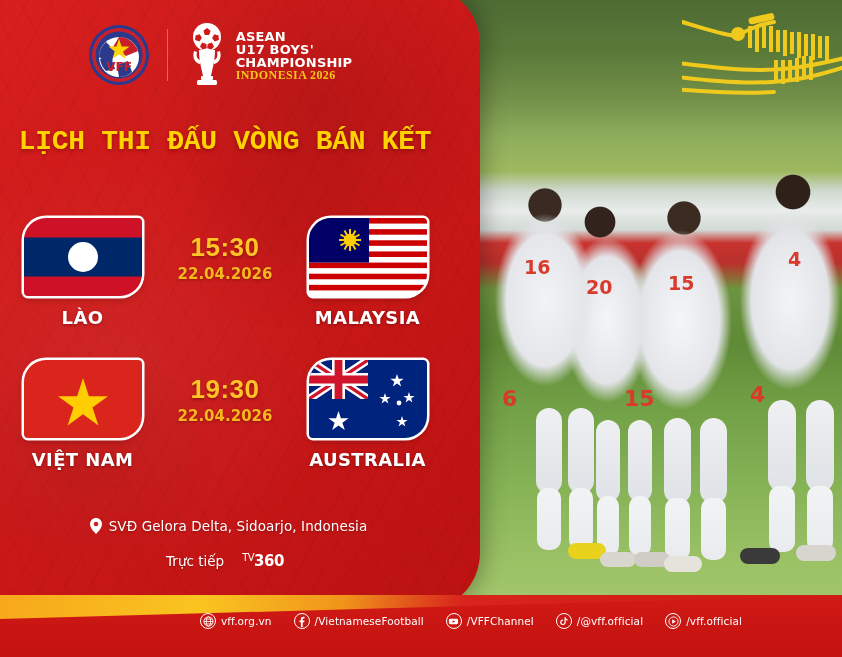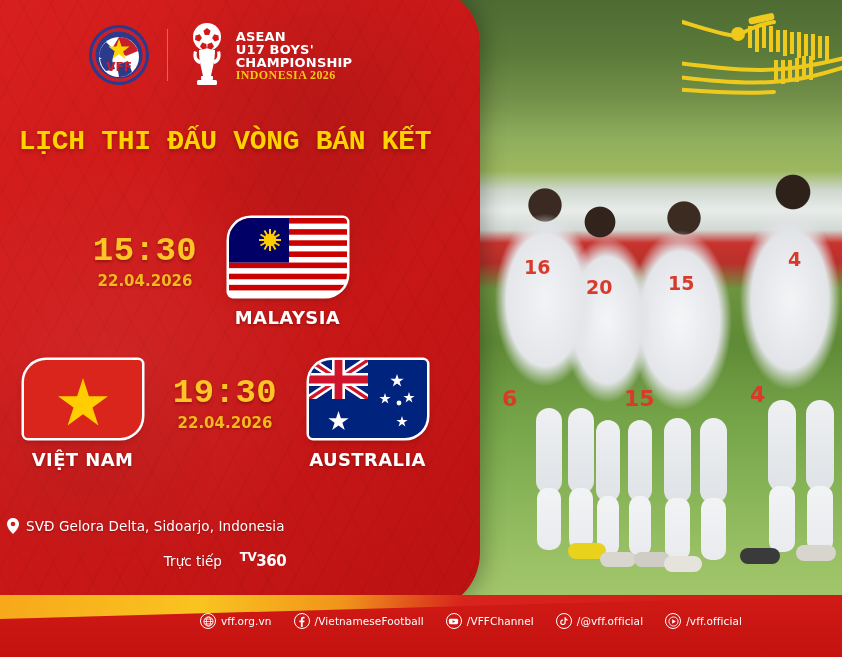--- a/index.html
+++ b/index.html
@@ -109,41 +109,41 @@
     text-shadow:0 1px 3px rgba(80,0,0,.5); white-space:nowrap;
   }
   .flag {
     width:118px; height:78px; position:relative; overflow:hidden;
     border-radius:22px 4px 22px 4px;
     box-shadow:0 0 0 2.5px #ffffff, 0 3px 7px rgba(70,0,0,.35);
     background:#fff;
   }
   .vs-block { width:125px; text-align:center; padding-top:14px; }
   .vs-time {
-    color:#FFC425; font-weight:bold; font-size:34px; letter-spacing:.5px;
-    font-family:Liberation Mono, monospace; text-shadow:0 2px 3px rgba(80,0,0,.4);
+    color:#FFC425; font-weight:bold; font-size:26px; letter-spacing:.5px;
+    font-family:Liberation Sans, sans-serif; text-shadow:0 2px 3px rgba(80,0,0,.4);
   }
   .vs-date {
     color:#F7B71E; font-weight:bold; font-size:15px; margin-top:2px;
     font-family:"DejaVu Sans", sans-serif; text-shadow:0 1px 3px rgba(80,0,0,.4);
   }
 
   
   #venue-row { position:absolute; left:0; top:518px; width:450px;
-    display:flex; align-items:center; justify-content:flex-start; gap:7px;padding-left:7px; }
+    display:flex; align-items:center; justify-content:center; gap:7px;padding-left:7px; }
   #venue-text { color:#fff; font-size:13.5px; font-family:"DejaVu Sans", sans-serif;
     letter-spacing:.1px; text-shadow:0 1px 2px rgba(80,0,0,.45); }
   #broadcast-row { position:absolute; left:0; top:552px; width:450px;
     display:flex; align-items:center; justify-content:center; gap:5px; }
   #broadcast-label { color:#fff; font-size:13.5px; font-family:"DejaVu Sans", sans-serif;
     text-shadow:0 1px 2px rgba(80,0,0,.45); }
   #tv360-logo { color:#fff; font-weight:bold; font-size:15px;
     font-family:"DejaVu Sans", sans-serif; letter-spacing:-0.5px;
     display:flex; align-items:baseline; }
-  #tv360-logo .tv { font-size:12px; position:relative; top:-5px; font-weight:bold;margin-left:13px; }
+  #tv360-logo .tv { font-size:10px; position:relative; top:-5px; font-weight:normal;margin-left:13px; }
 
   
   #footer {
     position:absolute; left:0; bottom:0; width:842px; height:62px;
     background:linear-gradient(to bottom,#d01a16 0%,#c4120f 100%);
     overflow:hidden;
   }
   #footer-stripe {
     position:absolute; left:0; top:-2px; width:842px; height:26px;
     background:linear-gradient(100deg,#f7a81b 0%, #f9c420 24%, #f0941a 41%, #d8241d 55%, #cf1a15 100%);
@@ -317,20 +317,30 @@
         </div>
       </div>
     </div>
 
     <div id="title-block">
       <div id="title-main">LỊCH THI ĐẤU VÒNG BÁN KẾT</div>
     </div>
 
     <div class="match-row" id="match-0">
       <div class="match-inner">
+        <div class="team">
+          <div class="flag">
+            <svg viewBox="0 0 118 78" width="118" height="78">
+              <rect width="118" height="78" fill="#CE1126"></rect>
+              <rect y="19.5" width="118" height="39" fill="#002868"></rect>
+              <circle cx="59" cy="39" r="15" fill="#ffffff"></circle>
+            </svg>
+          </div>
+          <div class="team-name">LÀO</div>
+        </div>
 
         <div class="vs-block">
           <div class="vs-time">15:30</div>
           <div class="vs-date">22.04.2026</div>
         </div>
 
         <div class="team">
           <div class="flag">
             <svg viewBox="0 0 118 78" width="118" height="78">
               <rect width="118" height="78" fill="#ffffff"></rect>

